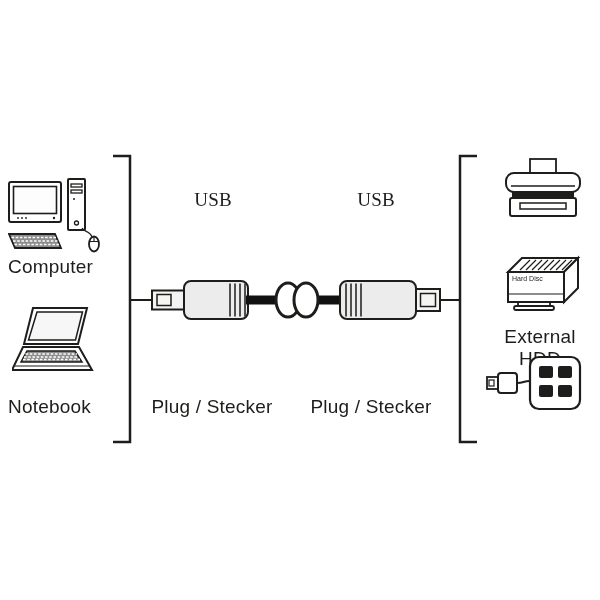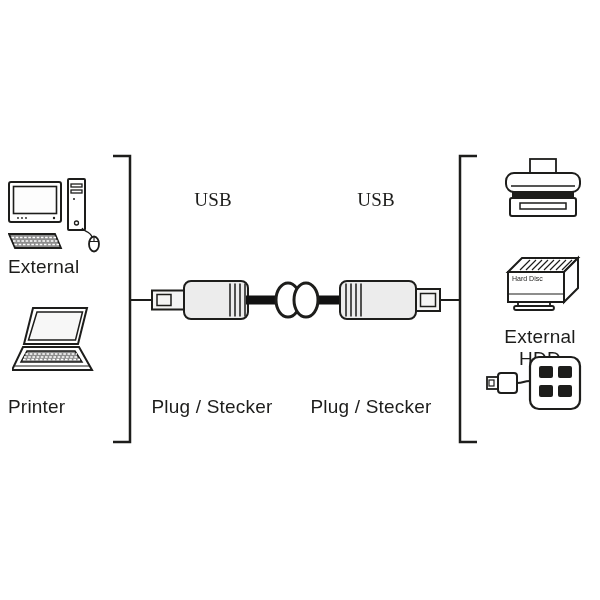--- a/index.html
+++ b/index.html
@@ -64,31 +64,31 @@
     <rect x="63" y="6" width="11" height="3" fill="none" stroke="#1d1d1b" stroke-width="1.3"></rect>
     <rect x="63" y="12" width="11" height="3" fill="none" stroke="#1d1d1b" stroke-width="1.3"></rect>
     <circle cx="66" cy="21" r="1" fill="#1d1d1b"></circle>
     <circle cx="68.5" cy="45" r="2" fill="none" stroke="#1d1d1b" stroke-width="1.3"></circle>
     <path d="M1,56 L47,56 L53,70 L7,70 Z" fill="#8d8d8d" stroke="#1d1d1b" stroke-width="1.8"></path>
     <path d="M3.5,59.5 H48 M5,63 H49.5 M6.5,66.5 H51" stroke="#ffffff" stroke-width="1.6" stroke-dasharray="2.6 1.6"></path>
     <path d="M84,59 C82,53 76,54 74,50" fill="none" stroke="#1d1d1b" stroke-width="1.3"></path>
     <ellipse cx="86" cy="66" rx="5" ry="7.5" fill="#ffffff" stroke="#1d1d1b" stroke-width="1.8"></ellipse>
     <path d="M81.5,63.5 H90.5 M86,58.5 V63.5" stroke="#1d1d1b" stroke-width="1.1" fill="none"></path>
   </svg>
-  <div class="lbl" style="left:8px;top:256px">External</div>
+  <div class="lbl" style="left:8px;top:256px">Computer</div>
 
   <svg class="icon" style="left:12px;top:306px" width="84" height="76" viewBox="0 0 84 76">
     <path d="M21,2 L75,2 L66,38 L12,38 Z" fill="#ffffff" stroke="#1d1d1b" stroke-width="2"></path>
     <path d="M25,6 L70.5,6 L63.5,34 L16.5,34 Z" fill="#f7f7f7" stroke="#1d1d1b" stroke-width="1.5"></path>
     <path d="M11,41 L67,41 L80,64 L0,64 Z" fill="#ffffff" stroke="#1d1d1b" stroke-width="2"></path>
     <path d="M15,45 L63,45 L70,56 L9,56 Z" fill="#8d8d8d" stroke="#1d1d1b" stroke-width="1.5"></path>
     <path d="M13.5,48 H65 M12,51 H66.5 M11,53.5 H68" stroke="#ffffff" stroke-width="1.5" stroke-dasharray="2.6 1.6"></path>
     <path d="M3,60 H77" stroke="#1d1d1b" stroke-width="1.2"></path>
   </svg>
-  <div class="lbl" style="left:8px;top:396px">Printer</div>
+  <div class="lbl" style="left:8px;top:396px">Notebook</div>
 
   <div class="lbl center two-line" style="left:158px;top:186px;width:110px">
     <div>USB</div>
   </div>
   <div class="lbl center two-line" style="left:321px;top:186px;width:110px">
     <div>USB</div>
   </div>
   <div class="lbl center" style="left:148px;top:396px;width:128px">Plug / Stecker</div>
   <div class="lbl center" style="left:307px;top:396px;width:128px">Plug / Stecker</div>
 

